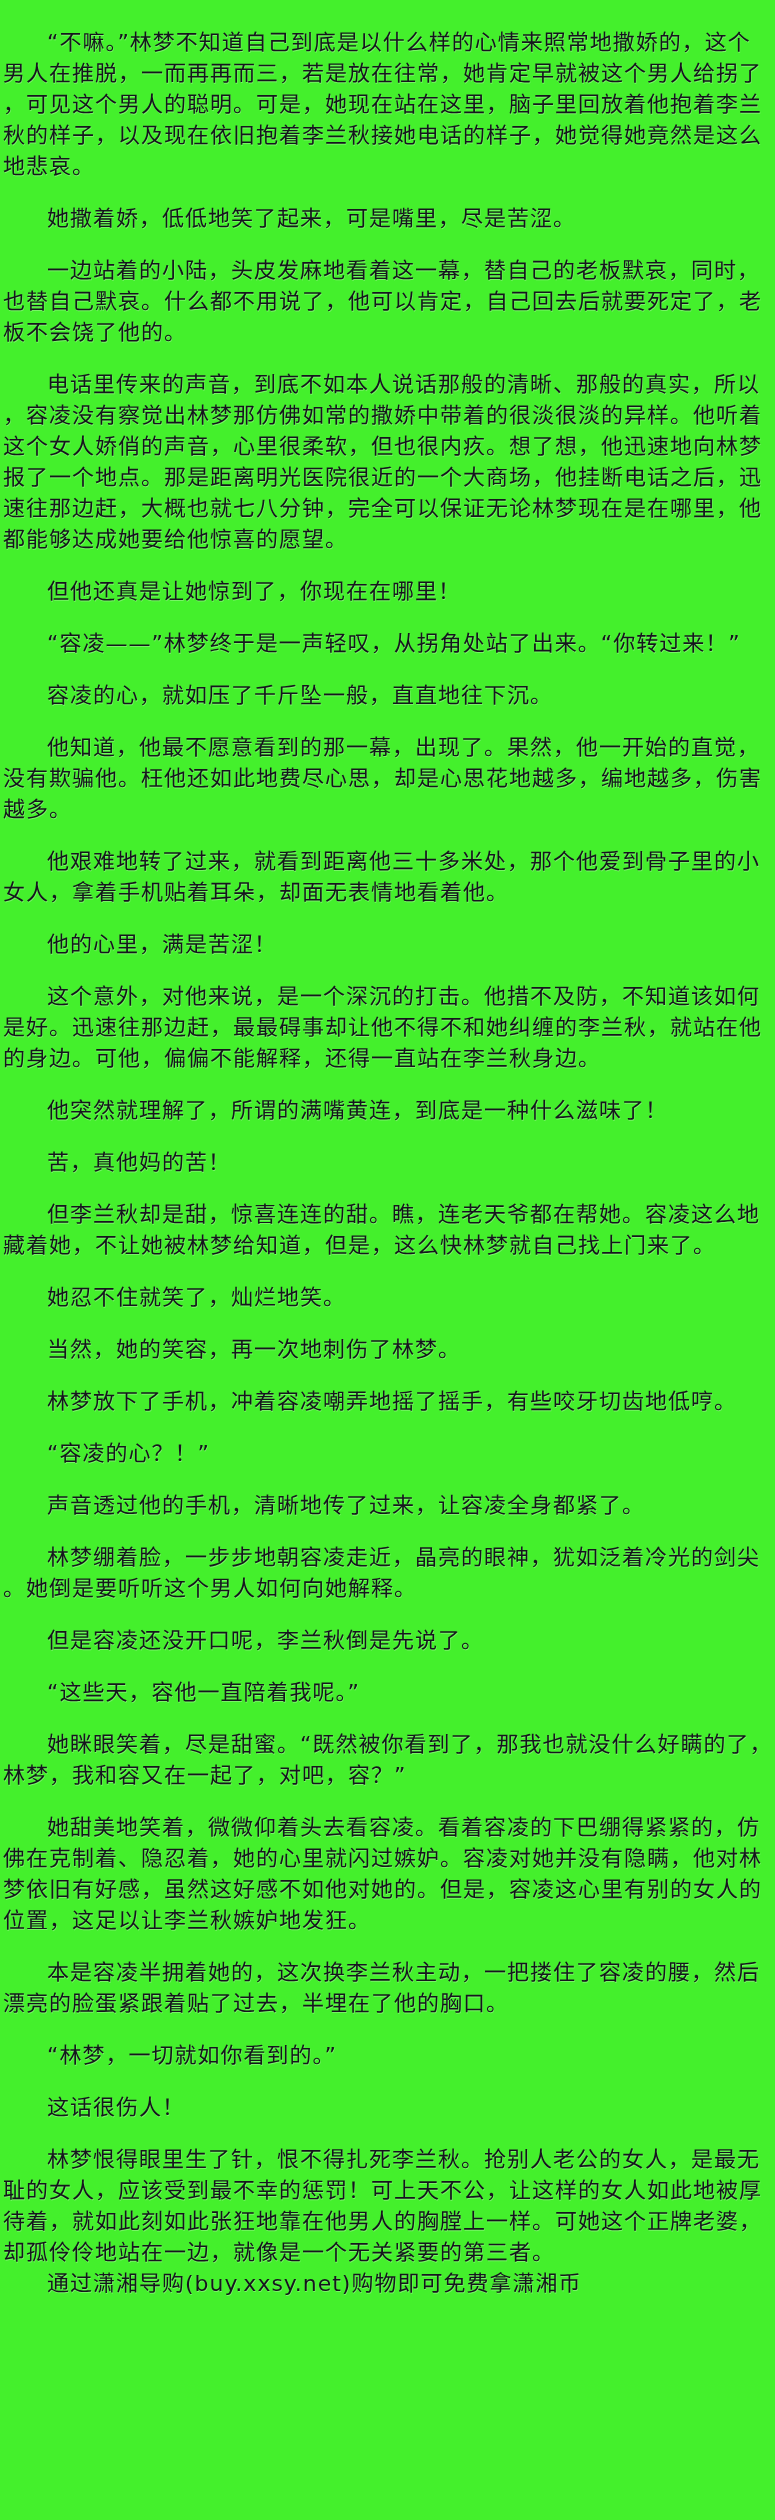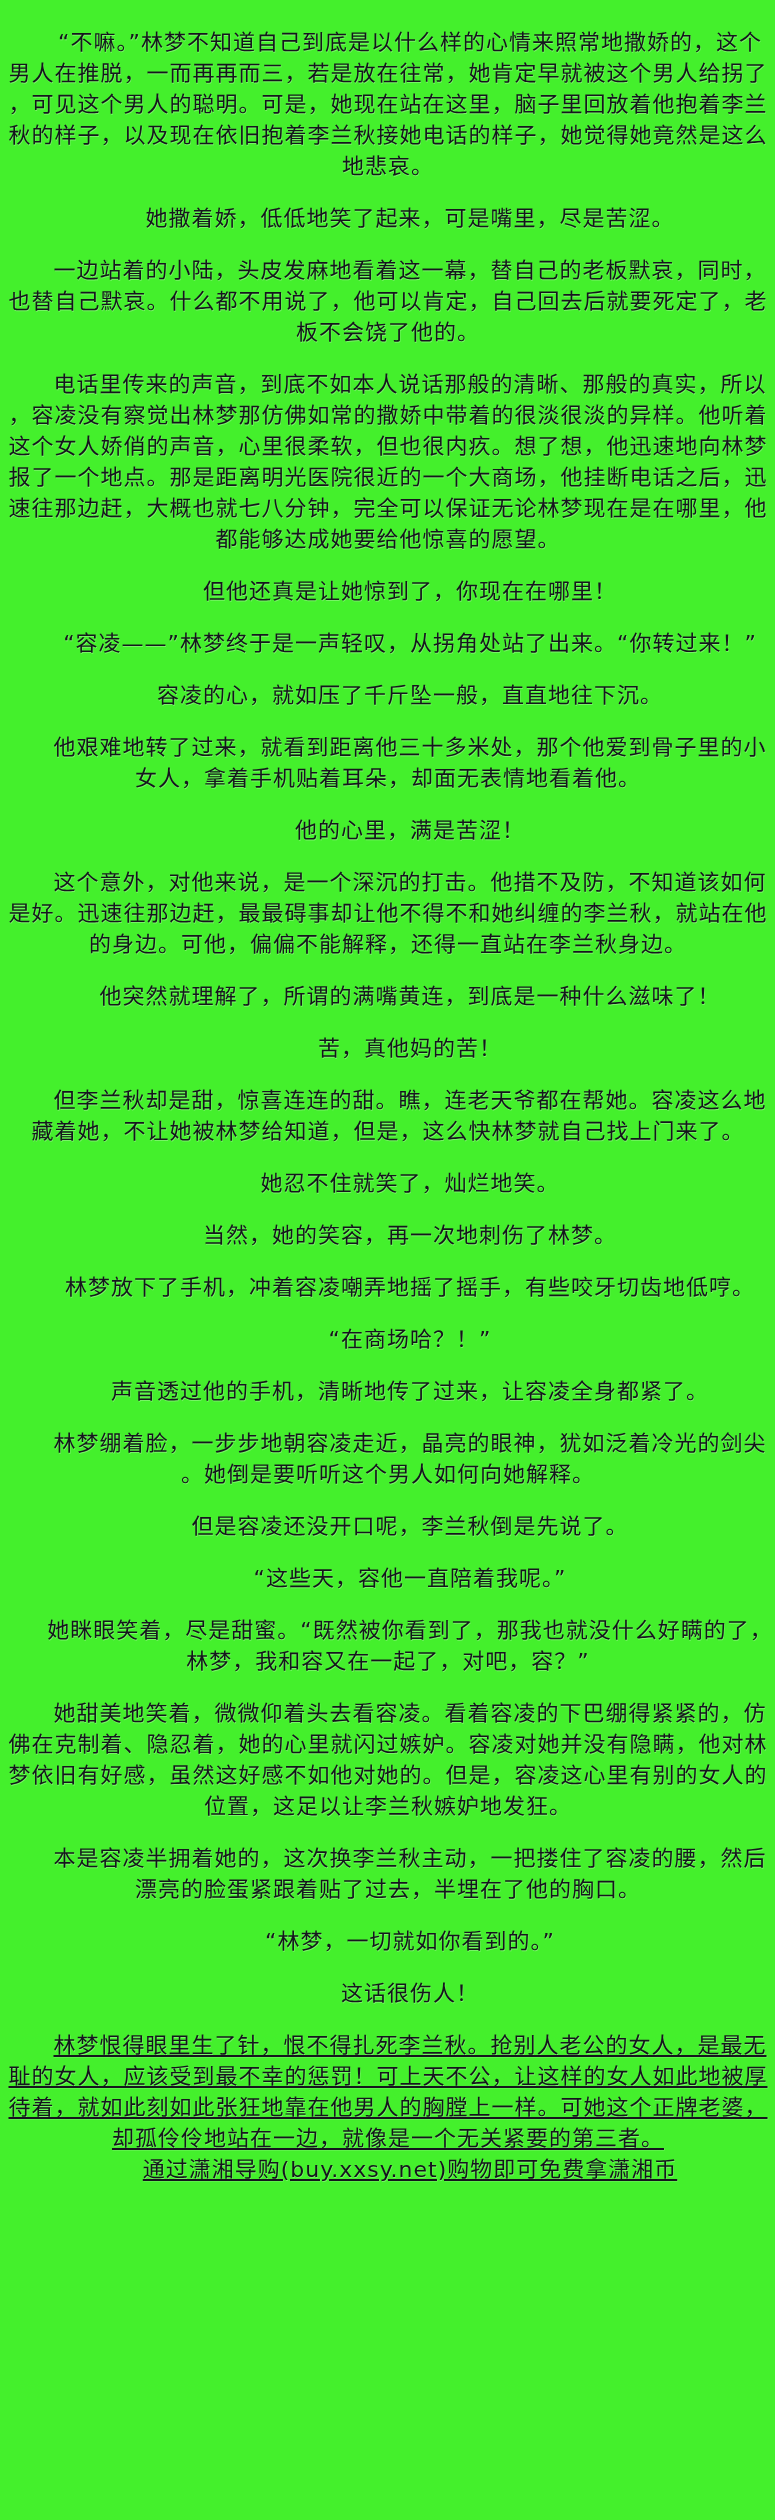--- a/index.html
+++ b/index.html
@@ -22,49 +22,48 @@
     margin: 0 0 21px 0;
     font-family: "DejaVu Sans", sans-serif;
     font-size: 22px;
     line-height: 31px;
     letter-spacing: 1px;
     color: #15151d;
     text-indent: 2em;
     line-break: anywhere;
     word-break: break-all;
     text-shadow: 0.5px 0.5px 0 rgba(255,255,255,0.28);
-    text-align: center;
   }
   p.para:last-child {
     margin-bottom: 0;
-    text-decoration: underline;
   }
 </style>
 </head>
 <body>
 
 <div class="page">
   <div>
       <p class="para">“不嘛。”林梦不知道自己到底是以什么样的心情来照常地撒娇的，这个男人在推脱，一而再再而三，若是放在往常，她肯定早就被这个男人给拐了，可见这个男人的聪明。可是，她现在站在这里，脑子里回放着他抱着李兰秋的样子，以及现在依旧抱着李兰秋接她电话的样子，她觉得她竟然是这么地悲哀。</p>
       <p class="para">她撒着娇，低低地笑了起来，可是嘴里，尽是苦涩。</p>
       <p class="para">一边站着的小陆，头皮发麻地看着这一幕，替自己的老板默哀，同时，也替自己默哀。什么都不用说了，他可以肯定，自己回去后就要死定了，老板不会饶了他的。</p>
       <p class="para">电话里传来的声音，到底不如本人说话那般的清晰、那般的真实，所以，容凌没有察觉出林梦那仿佛如常的撒娇中带着的很淡很淡的异样。他听着这个女人娇俏的声音，心里很柔软，但也很内疚。想了想，他迅速地向林梦报了一个地点。那是距离明光医院很近的一个大商场，他挂断电话之后，迅速往那边赶，大概也就七八分钟，完全可以保证无论林梦现在是在哪里，他都能够达成她要给他惊喜的愿望。</p>
       <p class="para">但他还真是让她惊到了，你现在在哪里！</p>
       <p class="para">“容凌——”林梦终于是一声轻叹，从拐角处站了出来。“你转过来！”</p>
       <p class="para">容凌的心，就如压了千斤坠一般，直直地往下沉。</p>
+      <p class="para">他知道，他最不愿意看到的那一幕，出现了。果然，他一开始的直觉，没有欺骗他。枉他还如此地费尽心思，却是心思花地越多，编地越多，伤害越多。</p>
       <p class="para">他艰难地转了过来，就看到距离他三十多米处，那个他爱到骨子里的小女人，拿着手机贴着耳朵，却面无表情地看着他。</p>
       <p class="para">他的心里，满是苦涩！</p>
       <p class="para">这个意外，对他来说，是一个深沉的打击。他措不及防，不知道该如何是好。迅速往那边赶，最最碍事却让他不得不和她纠缠的李兰秋，就站在他的身边。可他，偏偏不能解释，还得一直站在李兰秋身边。</p>
       <p class="para">他突然就理解了，所谓的满嘴黄连，到底是一种什么滋味了！</p>
       <p class="para">苦，真他妈的苦！</p>
       <p class="para">但李兰秋却是甜，惊喜连连的甜。瞧，连老天爷都在帮她。容凌这么地藏着她，不让她被林梦给知道，但是，这么快林梦就自己找上门来了。</p>
       <p class="para">她忍不住就笑了，灿烂地笑。</p>
       <p class="para">当然，她的笑容，再一次地刺伤了林梦。</p>
       <p class="para">林梦放下了手机，冲着容凌嘲弄地摇了摇手，有些咬牙切齿地低哼。</p>
-      <p class="para">“在商场哈？！”</p>
+      <p class="para">“容凌的心？！”</p>
       <p class="para">声音透过他的手机，清晰地传了过来，让容凌全身都紧了。</p>
       <p class="para">林梦绷着脸，一步步地朝容凌走近，晶亮的眼神，犹如泛着冷光的剑尖。她倒是要听听这个男人如何向她解释。</p>
       <p class="para">但是容凌还没开口呢，李兰秋倒是先说了。</p>
       <p class="para">“这些天，容他一直陪着我呢。”</p>
       <p class="para">她眯眼笑着，尽是甜蜜。“既然被你看到了，那我也就没什么好瞒的了，林梦，我和容又在一起了，对吧，容？”</p>
       <p class="para">她甜美地笑着，微微仰着头去看容凌。看着容凌的下巴绷得紧紧的，仿佛在克制着、隐忍着，她的心里就闪过嫉妒。容凌对她并没有隐瞒，他对林梦依旧有好感，虽然这好感不如他对她的。但是，容凌这心里有别的女人的位置，这足以让李兰秋嫉妒地发狂。</p>
       <p class="para">本是容凌半拥着她的，这次换李兰秋主动，一把搂住了容凌的腰，然后漂亮的脸蛋紧跟着贴了过去，半埋在了他的胸口。</p>
       <p class="para">“林梦，一切就如你看到的。”</p>
       <p class="para">这话很伤人！</p>
       <p class="para">林梦恨得眼里生了针，恨不得扎死李兰秋。抢别人老公的女人，是最无耻的女人，应该受到最不幸的惩罚！可上天不公，让这样的女人如此地被厚待着，就如此刻如此张狂地靠在他男人的胸膛上一样。可她这个正牌老婆，却孤伶伶地站在一边，就像是一个无关紧要的第三者。</p>

